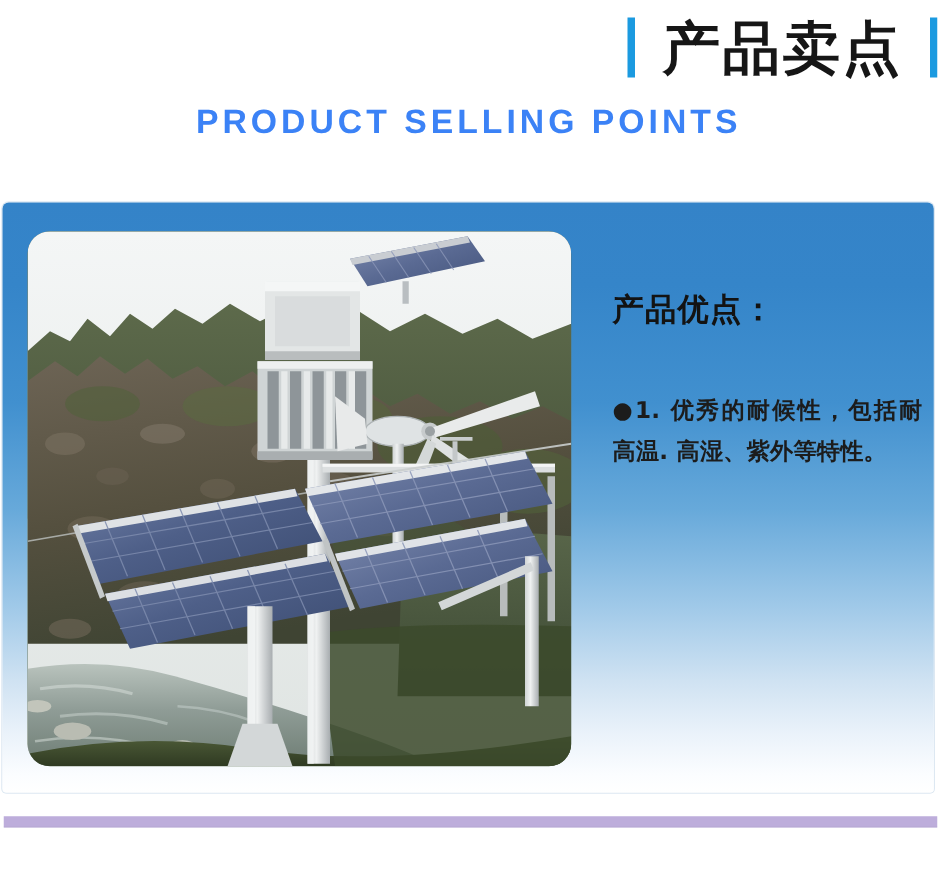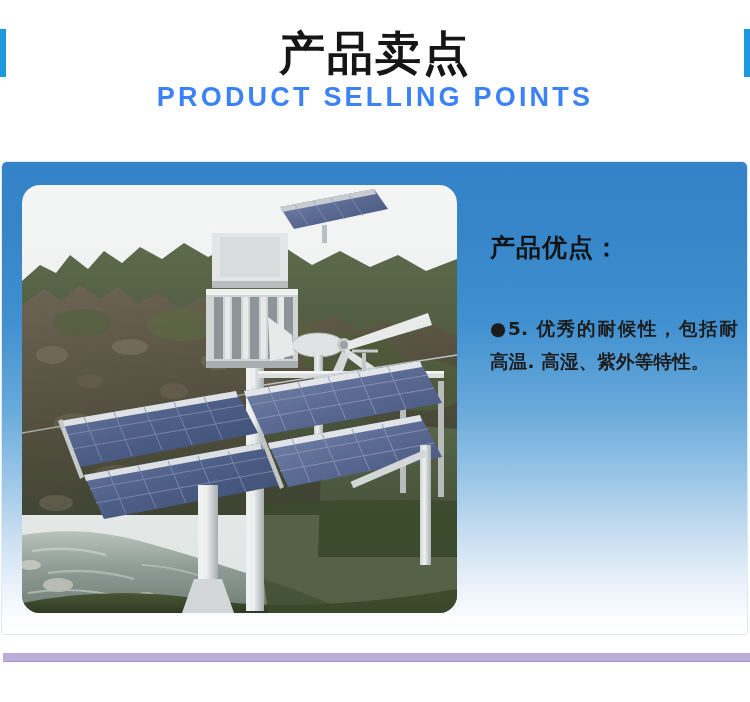--- a/index.html
+++ b/index.html
@@ -21,26 +21,26 @@
     position: absolute;
     left: 0;
     top: 0;
     width: 750px;
     height: 150px;
     background: #ffffff;
   }
   .title-row {
     position: absolute;
     left: 0;
-    top: 24px;
+    top: 9px;
     width: 750px;
     height: 58px;
     display: flex;
     align-items: center;
-    justify-content: space-between;
+    justify-content: flex-end;
     gap: 22px;
   }
   .title-bar {
     width: 6px;
     height: 48px;
     background: #1b9ae0;
     flex: 0 0 auto;
   }
   .title-cn {
     font-family: "DejaVu Sans", "Liberation Sans", sans-serif;
@@ -393,17 +393,17 @@
       <rect x="176" y="300" width="6" height="128" fill="#f2f4f4" opacity="0.9"></rect>
       <polygon points="160,428 212,428 200,394 172,394" fill="#d3d7d8"></polygon>
 
       <rect x="398" y="260" width="11" height="120" fill="url(#metal)"></rect>
       <path d="M330,300 L404,268" stroke="#d3d7d8" stroke-width="7" fill="none"></path>
     </svg>
   </div>
 
   <div class="info">
     <div class="info-title">产品优点：</div>
-    <p class="bullet">●5. 优秀的耐候性，包括耐高温. 高湿、紫外等特性。</p>
+    <p class="bullet">●1. 优秀的耐候性，包括耐高温. 高湿、紫外等特性。</p>
   </div>
 </div>
 
 <div class="purple-rule"></div>
 
 </body></html>

